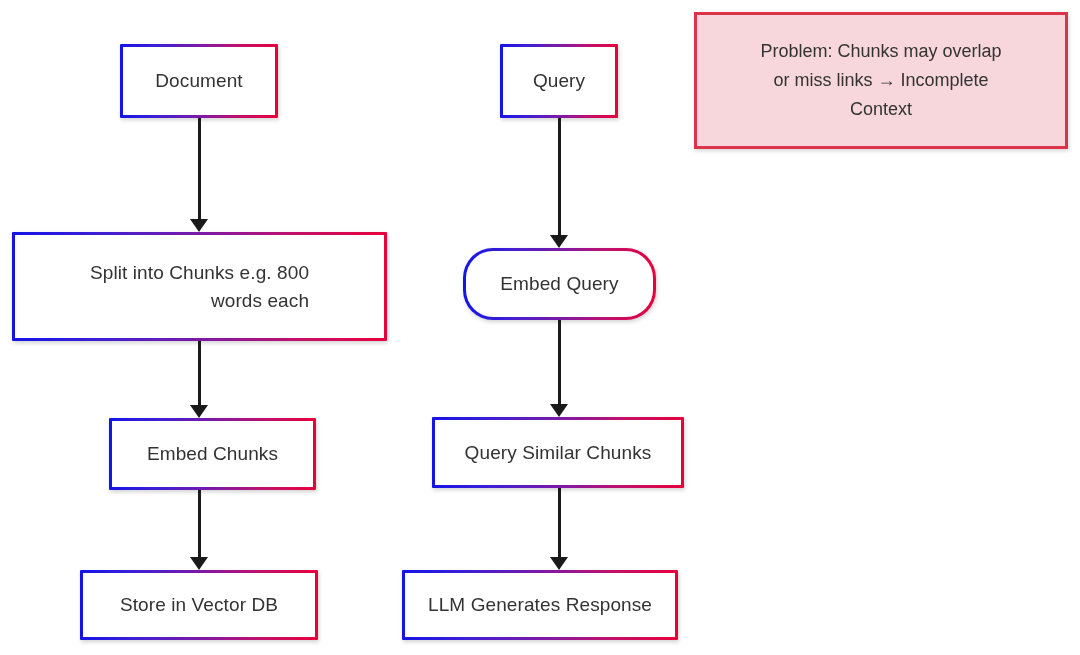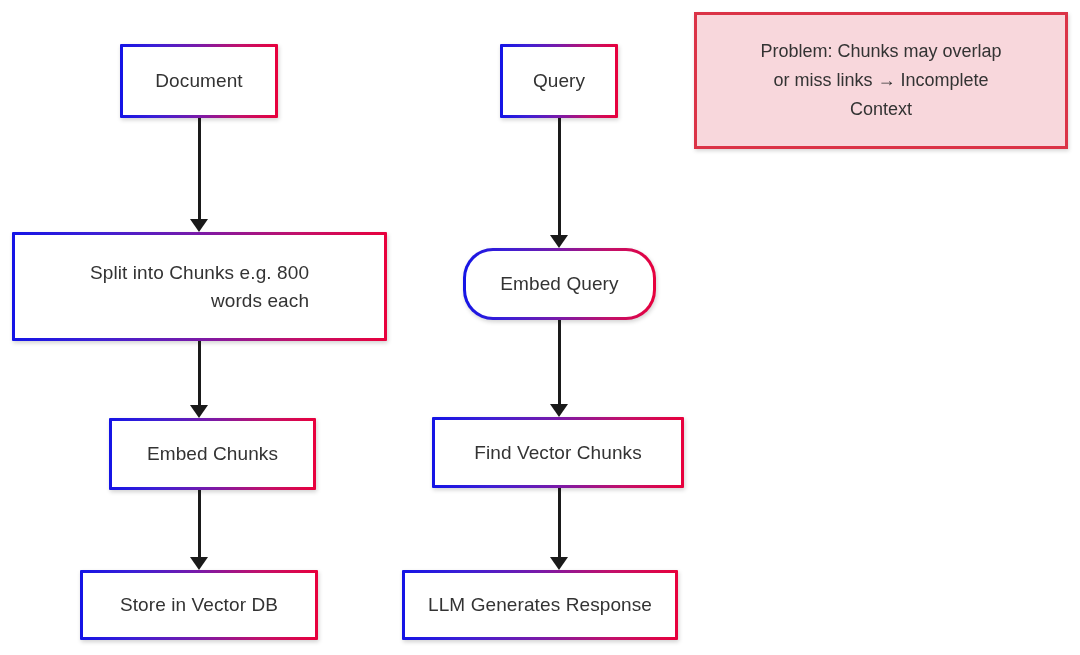--- a/index.html
+++ b/index.html
@@ -144,21 +144,21 @@
   <div class="node" style="left:463px; top:248px; width:193px; height:72px;border-radius:30px;">
     <span class="label">Embed Query</span>
   </div>
 
   <div class="arrow" style="left:550px; top:320px; width:18px; height:97px;">
     <div class="stem" style="height:84px;"></div>
     <div class="head"></div>
   </div>
 
   <div class="node" style="left:432px; top:417px; width:252px; height:71px;">
-    <span class="label">Find Vector Chunks</span>
+    <span class="label">Query Similar Chunks</span>
   </div>
 
   <div class="arrow" style="left:550px; top:488px; width:18px; height:82px;">
     <div class="stem" style="height:69px;"></div>
     <div class="head"></div>
   </div>
 
   <div class="node" style="left:402px; top:570px; width:276px; height:70px;">
     <span class="label">LLM Generates Response</span>
   </div>

